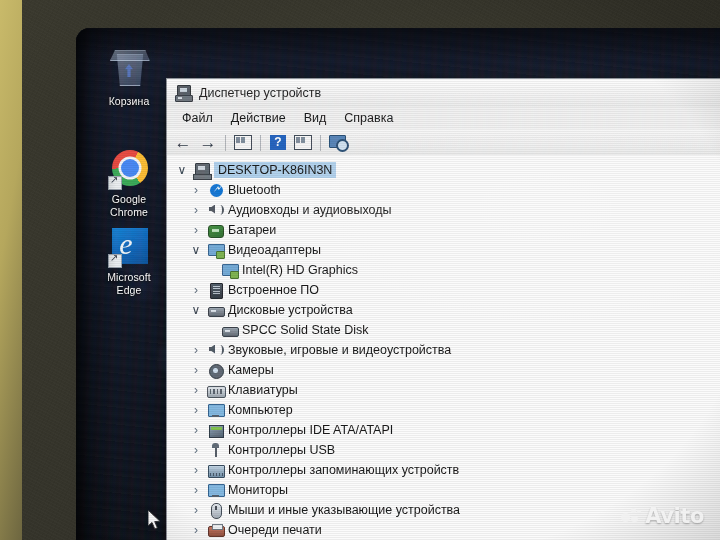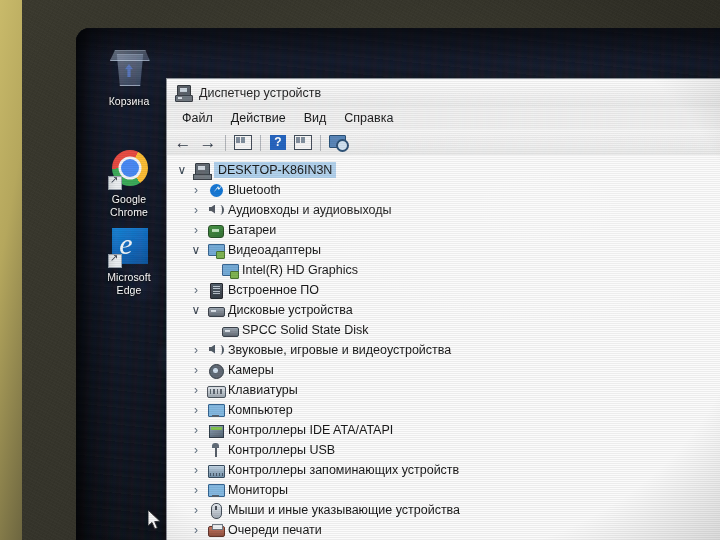--- a/index.html
+++ b/index.html
@@ -514,14 +514,23 @@
         <polygon points="0,0 0,16 4,12.5 6.8,19 9.4,17.8 6.7,11.6 12,11.2" fill="#ffffff" stroke="#2b2b2b" stroke-width="1"></polygon>
       </svg>
     </div>
 
     <div class="moire"></div>
     <div class="moire2"></div>
     <div class="scanlines"></div>
     <div class="glare"></div>
     <div class="screen-vignette"></div>
 
+    <div class="avito">
+      <span class="avito-dots">
+        <i></i>
+          <i></i>
+          <i></i>
+          <i></i>
+      </span>
+      <span class="avito-word">Avito</span>
+    </div>
   </div>
 </div>
 
 </body></html>

